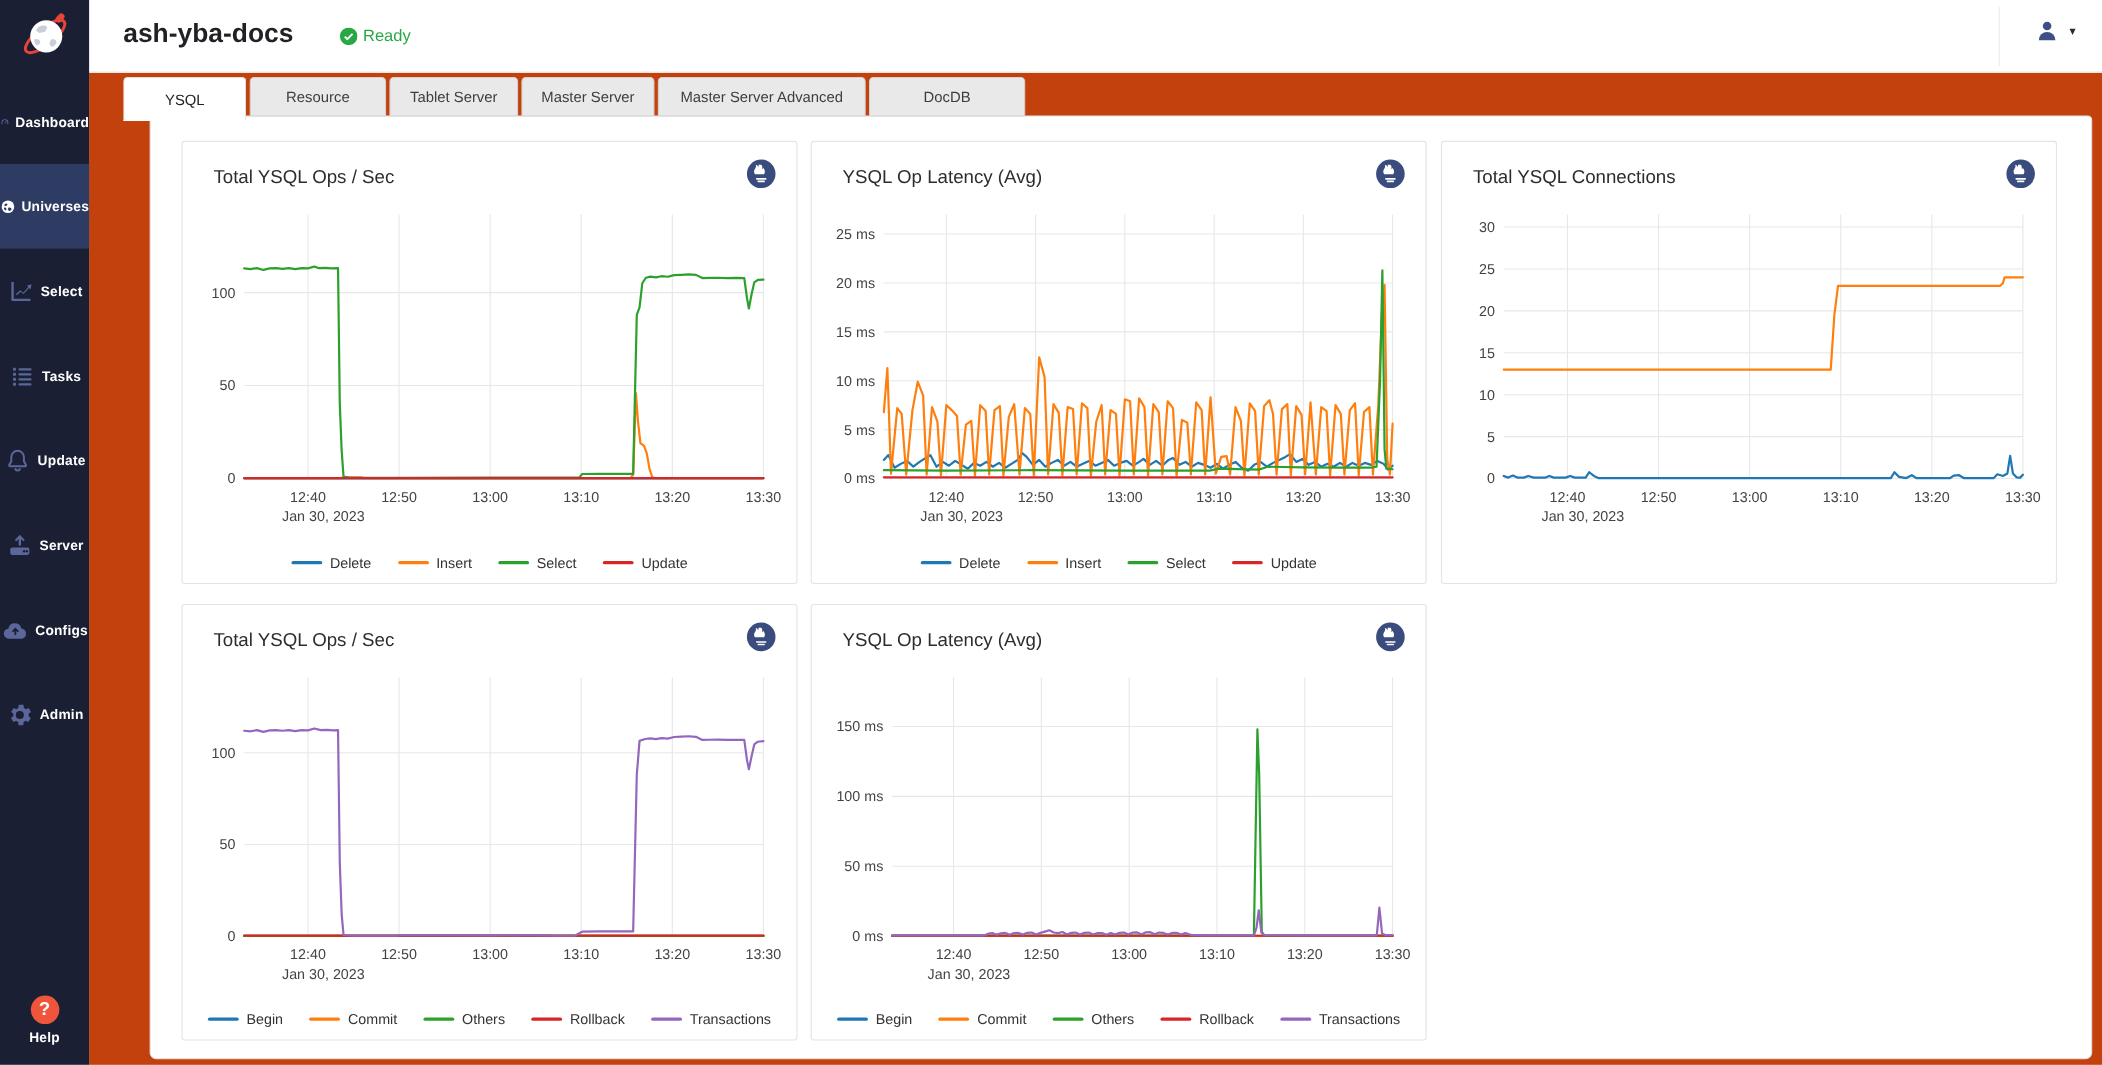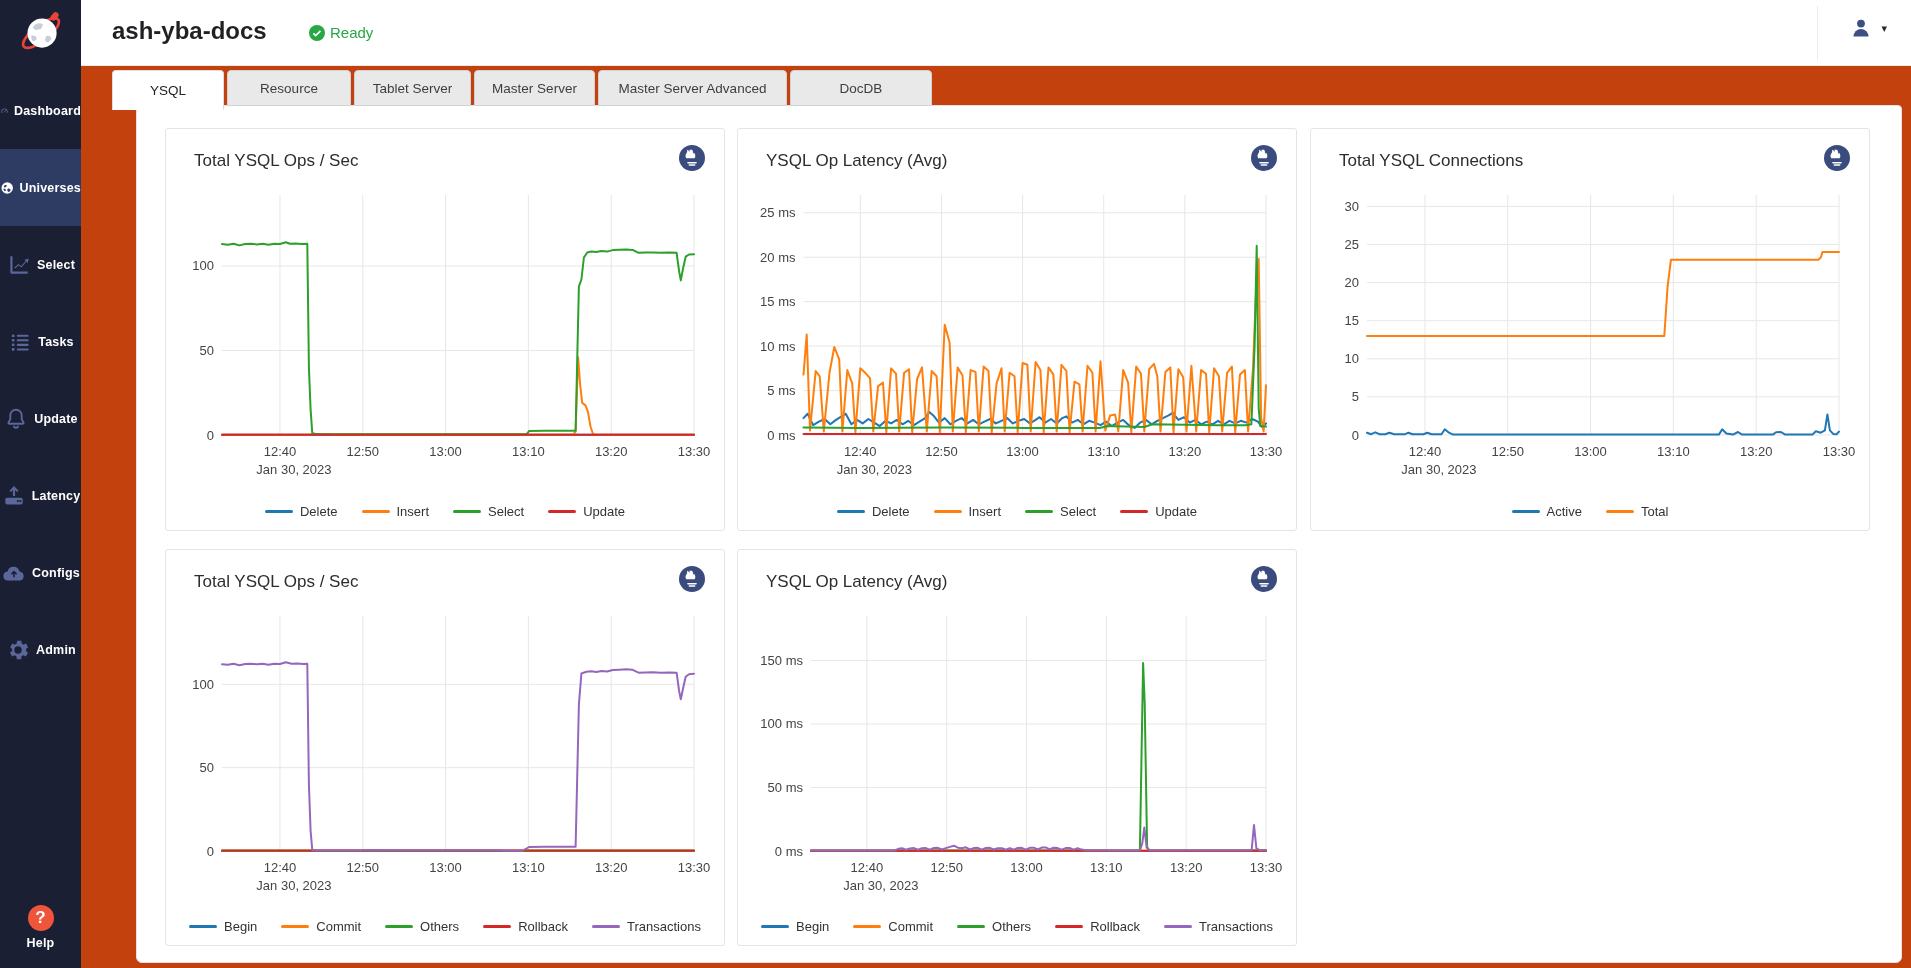--- a/index.html
+++ b/index.html
@@ -116,21 +116,21 @@
       </svg>
       <span class="nav-label">Update</span>
     </div>
     <div class="nav-item">
       <svg viewBox="0 0 24 24" fill="currentColor">
         <path d="M12 2.8l4.2 4.4-1.3 1.2-1.9-2V12h-2V6.4l-1.9 2-1.3-1.2z"></path>
         <rect x="4" y="13.6" width="16" height="6.2" rx="1.5"></rect>
         <circle cx="15.6" cy="16.7" r="1" fill="#1A1F33"></circle>
           <circle cx="17.9" cy="16.7" r="1" fill="#1A1F33"></circle>
       </svg>
-      <span class="nav-label">Latency</span>
+      <span class="nav-label">Server</span>
     </div>
     <div class="nav-item">
       <svg viewBox="0 0 24 24" fill="currentColor">
         <path d="M6.5 19a4.2 4.2 0 0 1-.45-8.38 5.6 5.6 0 0 1 10.95-.05A4.3 4.3 0 0 1 17.7 19z"></path>
         <path fill="#1A1F33" d="M12 9.6l3 3.1-1.1 1-1.2-1.2V16h-1.4v-3.5l-1.2 1.2-1.1-1z"></path>
       </svg>
       <span class="nav-label">Configs</span>
     </div>
     <div class="nav-item">
       <svg viewBox="0 0 24 24" fill="currentColor">
@@ -318,30 +318,20 @@
           <text x="32" y="138.21428571428572" text-anchor="end" class="tick">15</text>
           <line x1="40" x2="512" y1="95.61904761904762" y2="95.61904761904762" stroke="#e7e7e7"></line>
           <text x="32" y="100.11904761904762" text-anchor="end" class="tick">20</text>
           <line x1="40" x2="512" y1="57.52380952380955" y2="57.52380952380955" stroke="#e7e7e7"></line>
           <text x="32" y="62.02380952380955" text-anchor="end" class="tick">25</text>
           <line x1="40" x2="512" y1="19.428571428571445" y2="19.428571428571445" stroke="#e7e7e7"></line>
           <text x="32" y="23.928571428571445" text-anchor="end" class="tick">30</text>
           <polyline points="40.0,245.7 44.1,247.2 48.3,245.3 52.4,247.2 58.2,247.2 62.4,245.7 67.3,247.2 78.1,247.2 81.4,245.7 85.5,247.2 96.3,247.2 100.4,245.7 104.6,247.2 114.5,247.2 117.8,242.3 122.0,245.7 126.1,247.6 391.9,247.6 395.2,242.3 399.4,246.5 406.0,247.6 411.0,245.0 415.1,247.6 445.8,247.6 449.1,245.3 454.0,245.0 458.2,247.6 485.5,247.6 488.8,244.2 493.8,245.7 497.9,243.4 500.4,227.4 502.9,243.4 506.2,246.9 509.5,247.2 512.0,244.6" fill="none" stroke="#1f77b4" stroke-width="2" stroke-linejoin="round" stroke-linecap="round"></polyline>
           <polyline points="40.0,149.0 337.3,149.0 340.6,99.4 343.9,72.8 491.3,72.8 493.8,70.5 495.4,65.1 512.0,65.1" fill="none" stroke="#ff7f0e" stroke-width="2" stroke-linejoin="round" stroke-linecap="round"></polyline>
         </svg>
-      <div class="legend">
-          <span class="lg-item">
-            <span class="sw" style="background: rgb(31, 119, 180);"></span>
-            <span>Active</span>
-          </span>
-          <span class="lg-item">
-            <span class="sw" style="background: rgb(255, 127, 14);"></span>
-            <span>Total</span>
-          </span>
-        </div>
     </div>
     <div class="panel p4">
       <div class="panel-title">Total YSQL Ops / Sec</div>
       <svg class="prom" viewBox="0 0 28 28">
           <circle cx="14" cy="14" r="13" fill="#3A4B7E"></circle>
           <path fill="#fff" d="M14 5.6c1.9 2.1.6 3.6 1.3 4.9.5-.4.8-1 .8-1.7 1.2 1.3 1.9 2.9 1.9 4.3 0 1.1-.4 2.1-1 2.9h-10c-.6-.8-1-1.8-1-2.9 0-1.9 1.4-3.2 1.9-4.7.4-1.1.3-2-.2-2.7 1.6.3 2.6 1.3 2.8 2.6.5-.9.6-1.9.3-2.7h3.2z" transform="translate(2.6 1.2) scale(.82)"></path>
           <rect x="9.2" y="17.9" width="9.6" height="1.5" rx=".7" fill="#fff"></rect>
           <rect x="10.6" y="20.2" width="6.8" height="1.5" rx=".7" fill="#fff"></rect>
         </svg>
       <svg class="plot" width="528" height="295">

